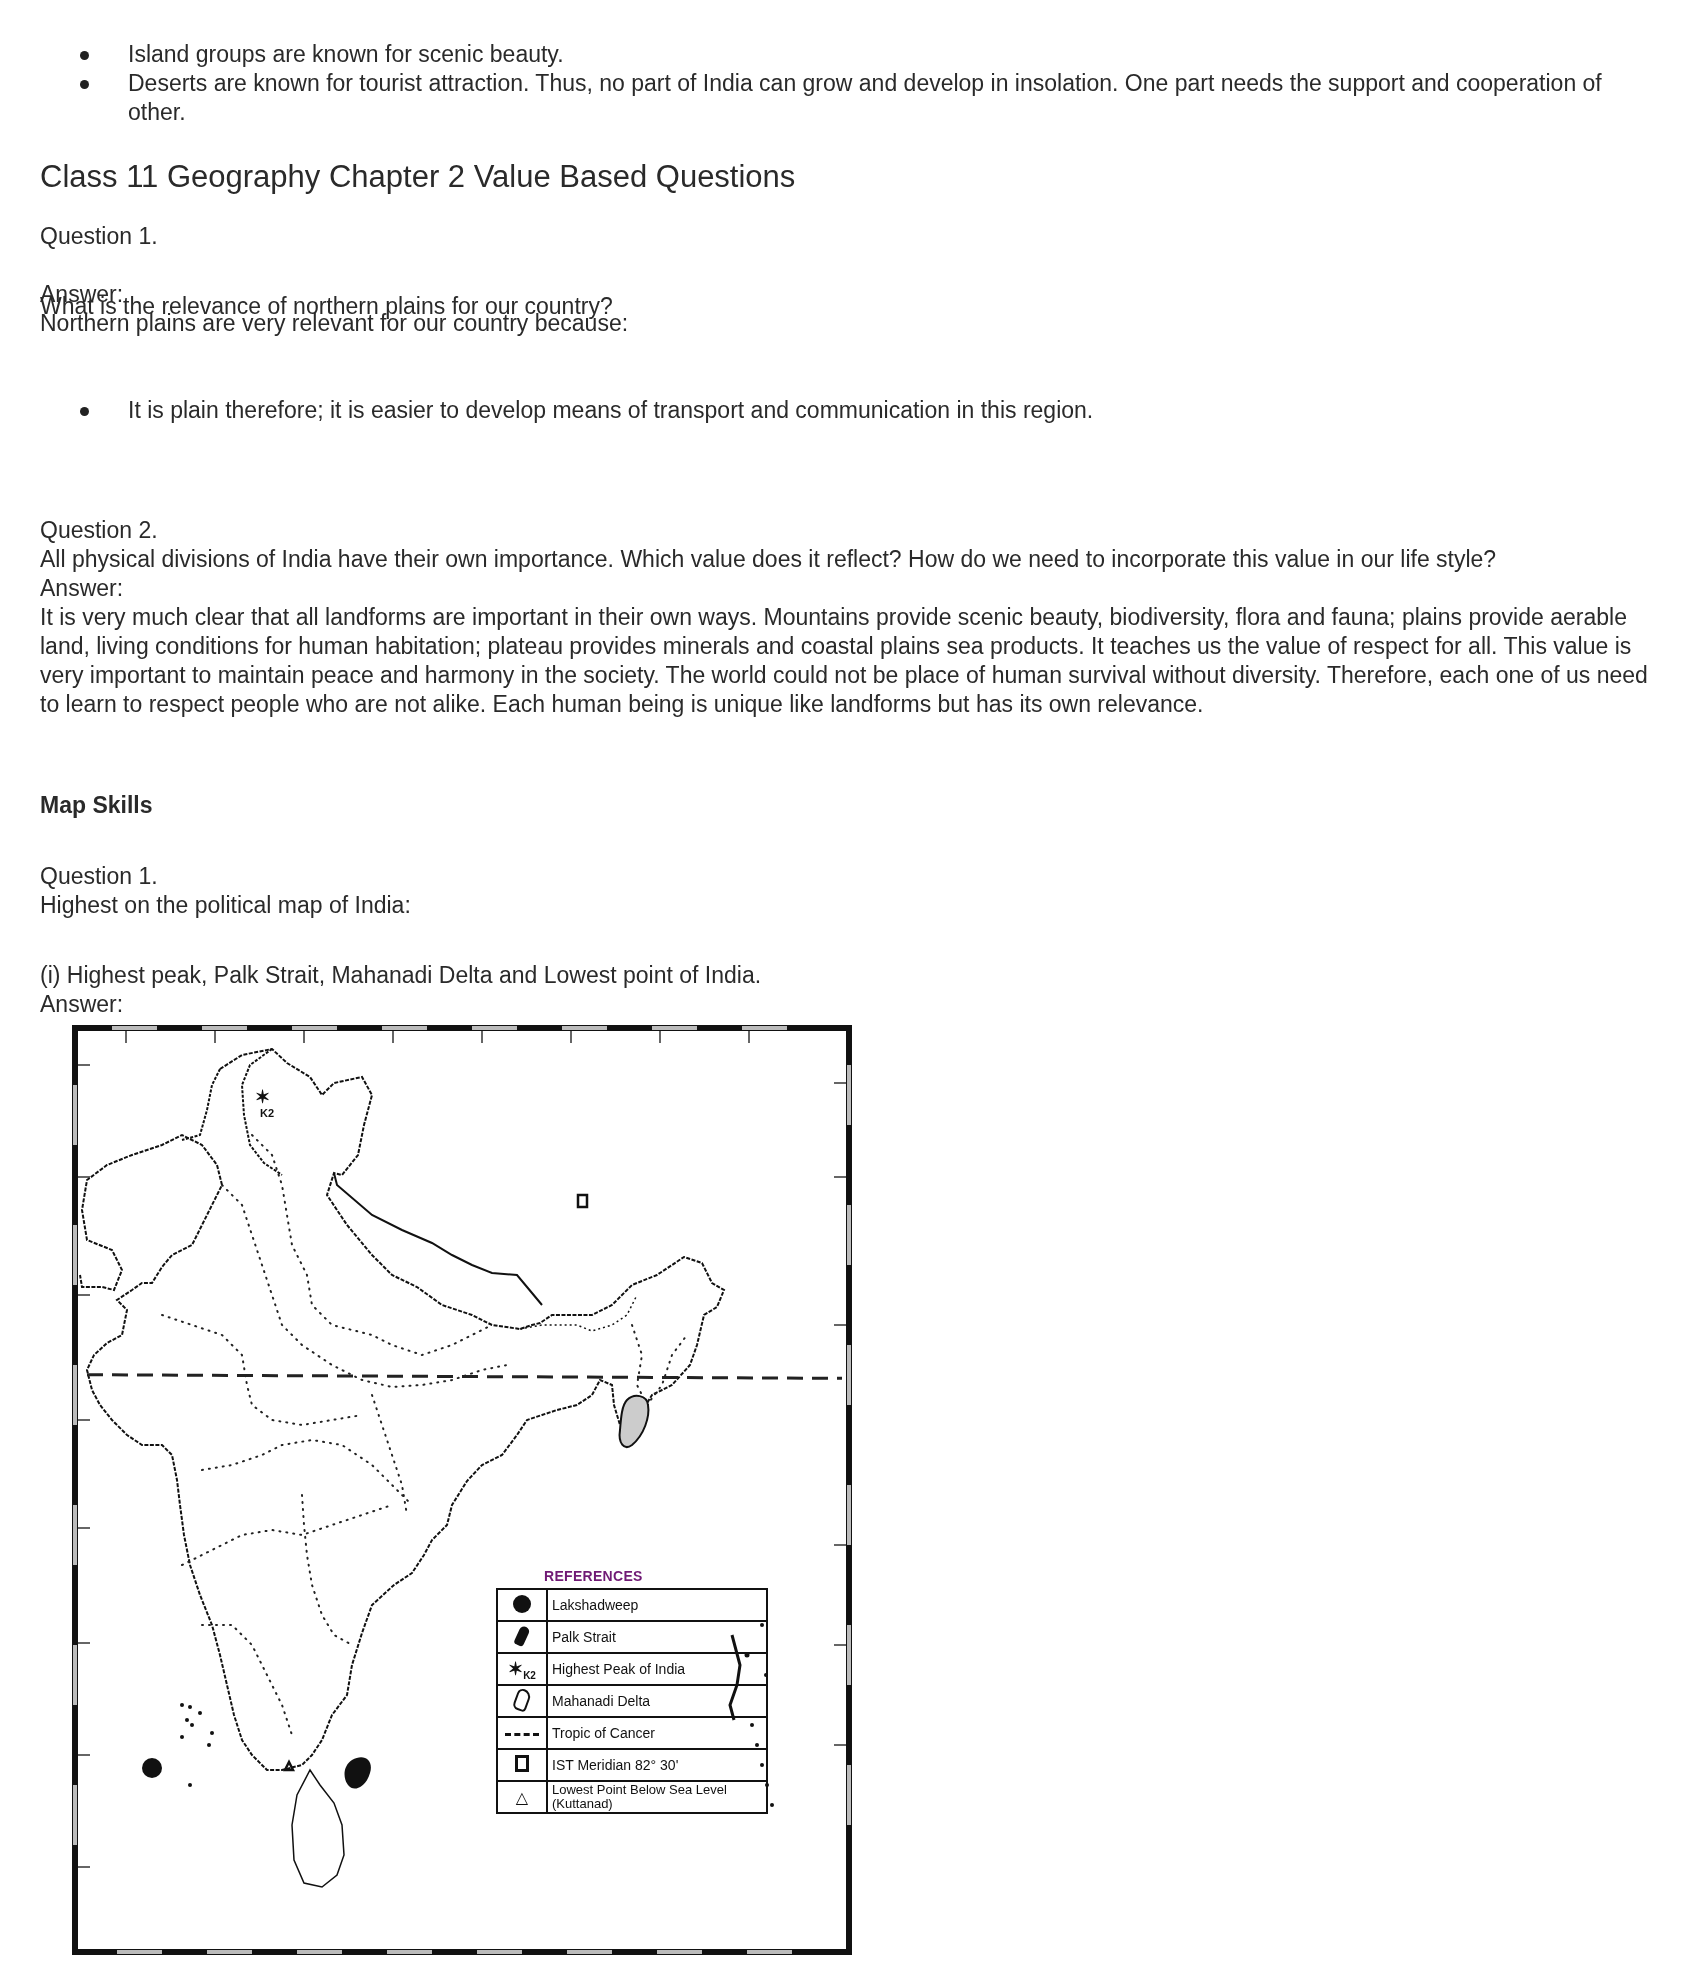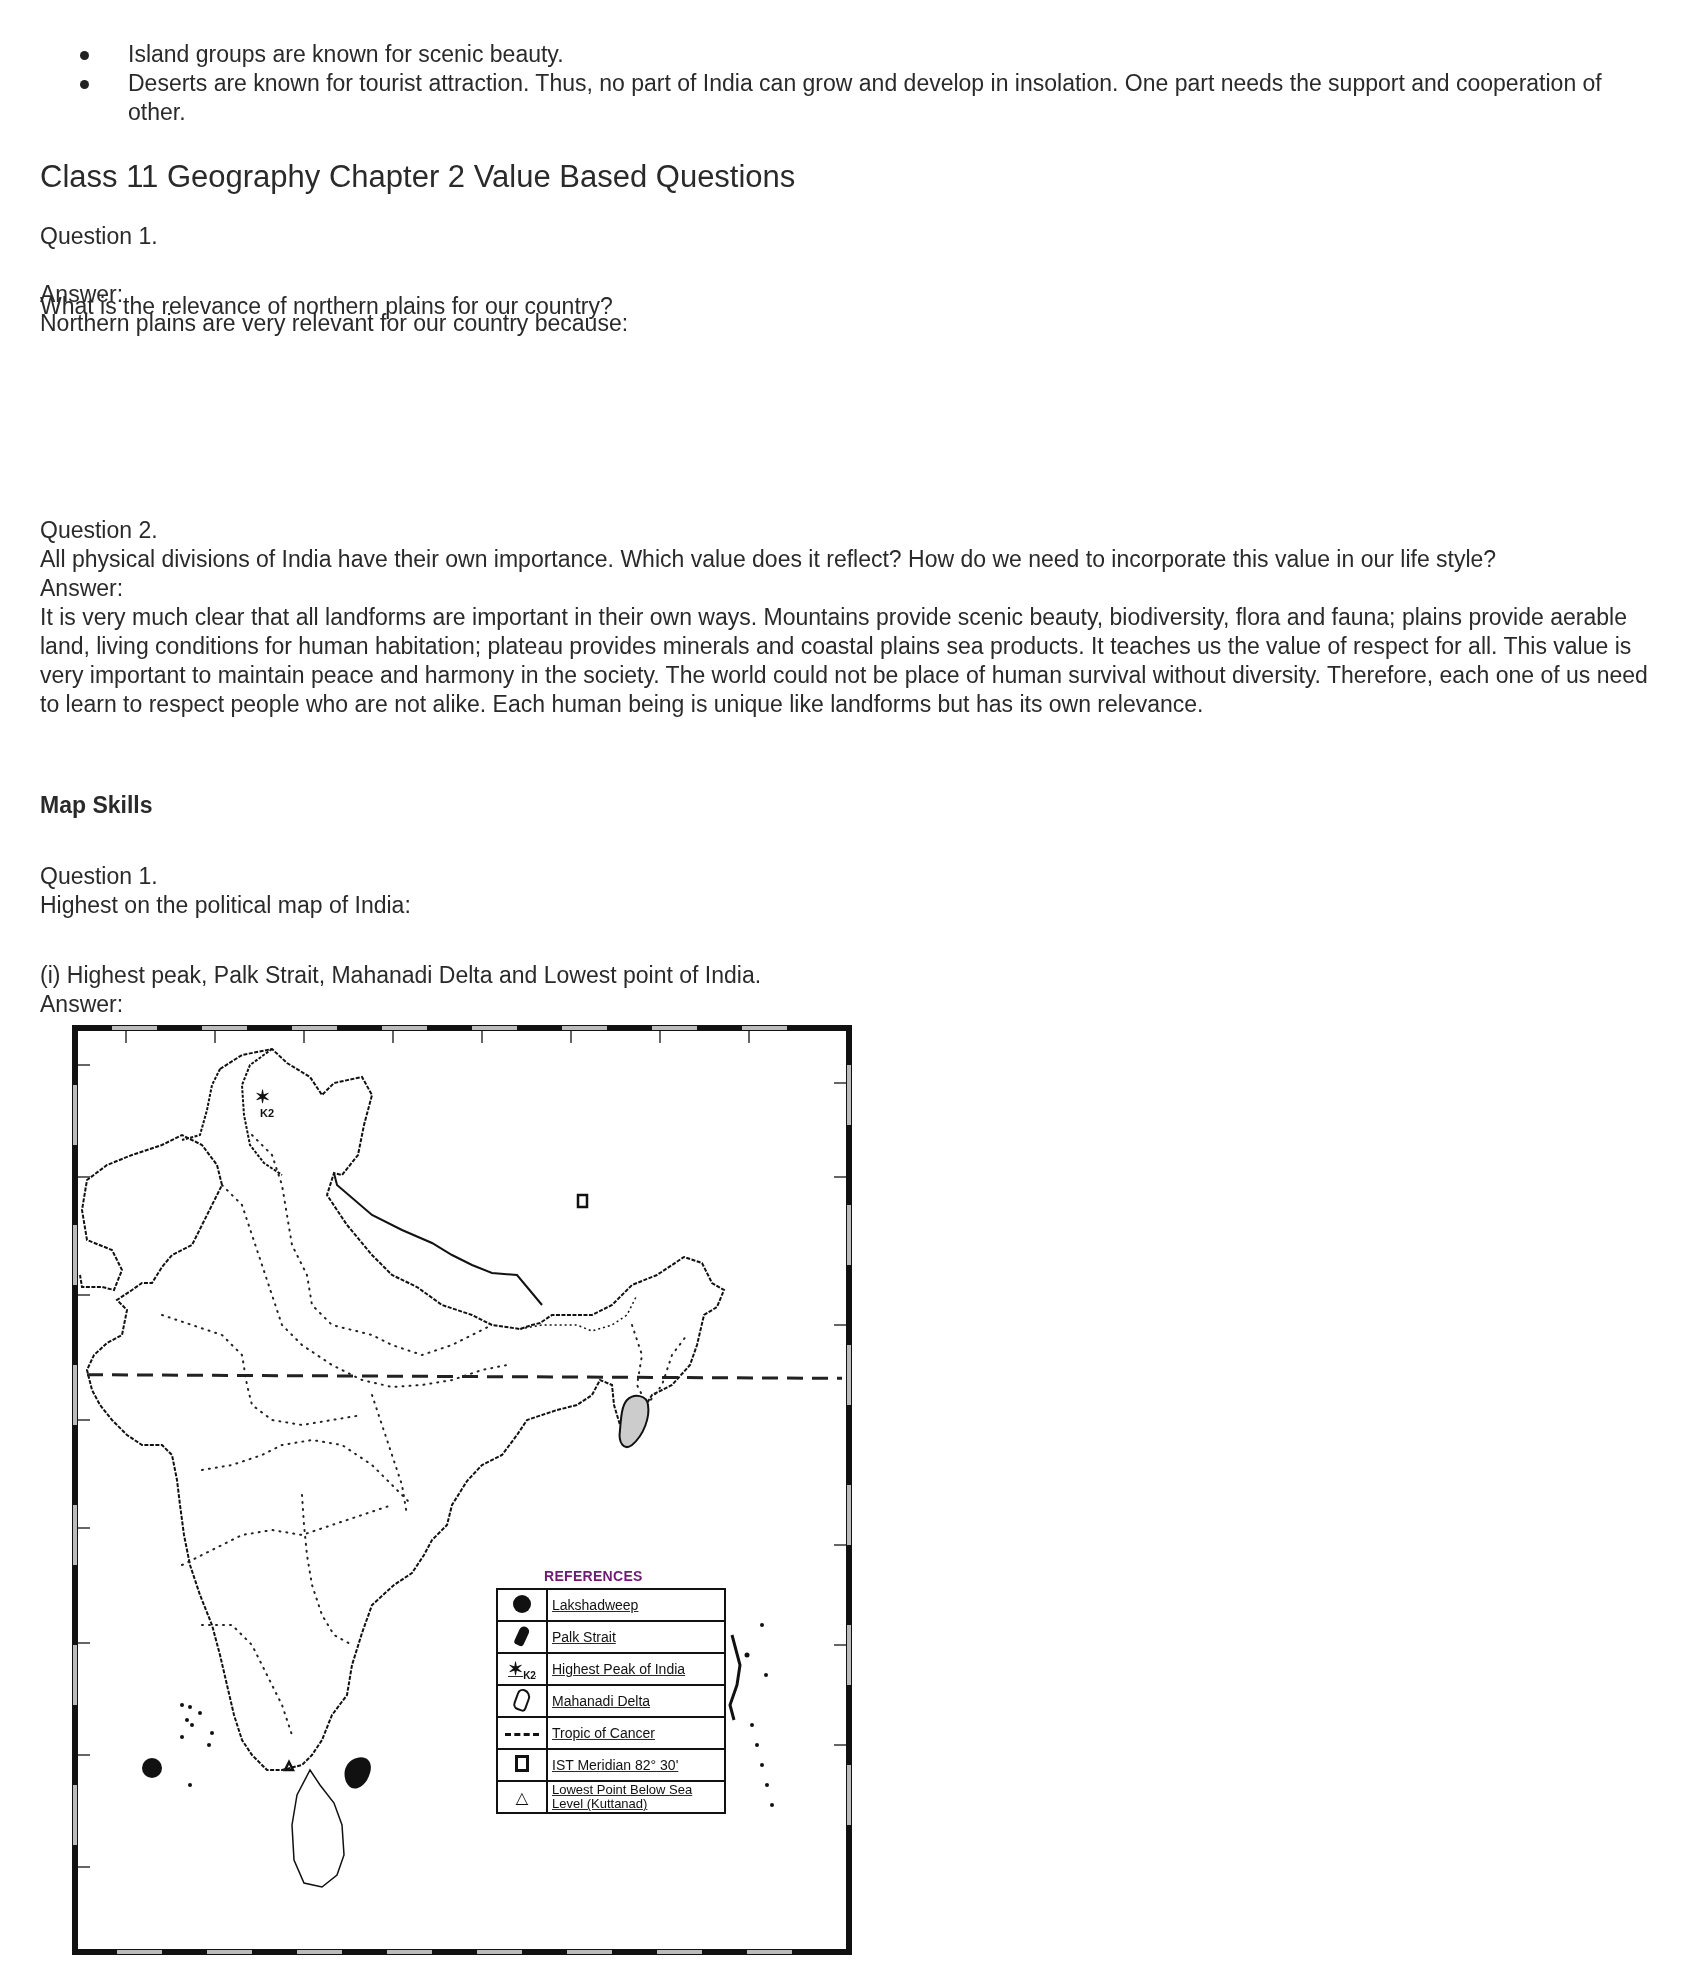--- a/index.html
+++ b/index.html
@@ -22,41 +22,42 @@
   .map {
     position: absolute; left: 72px; top: 1025px; width: 780px; height: 930px;
     box-sizing: border-box; background: #fff;
   }
   .map-frame { position: absolute; inset: 0; }
   .legend {
     position: absolute; left: 424px; top: 543px; width: 230px;
     font-family: "Liberation Sans", sans-serif;
   }
   .legend-title { font-size: 14px; font-weight: bold; letter-spacing: 0.3px; margin-left: 48px; margin-bottom: 4px; color: #701a75; }
-  .legend-table { border-collapse: collapse; width: 230px; text-decoration: underline; }
+  .legend-table { border-collapse: collapse; width: 272px; }
   .legend-table td { border: 2px solid #111; height: 30px; font-size: 14px; color: #111; padding: 0 4px; }
   .legend-table td.sym { width: 48px; text-align: center; padding: 0; }
   .legend-table td.lbl { line-height: 14px; }
 </style>
 </head>
 <body>
 
 <ul class="bullets" style="top:28px;">
   <li>Island groups are known for scenic beauty.</li>
   <li style="width:1500px;">Deserts are known for tourist attraction. Thus, no part of India can grow and develop in insolation. One part needs the support and cooperation of other.</li>
 </ul>
 
 <div class="h2">Class 11 Geography Chapter 2 Value Based Questions</div>
 
 <div class="txt" style="top:222px;">Question 1.</div>
 <div class="txt" style="top:251px;margin-top:41px;">What is the relevance of northern plains for our country?</div>
 <div class="txt" style="top:280px;">Answer:</div>
 <div class="txt" style="top:309px;">Northern plains are very relevant for our country because:</div>
 
 <ul class="bullets" style="top:384px;">
+  <li>It is plain therefore; it is easier to develop means of transport and communication in this region.</li>
 </ul>
 
 <div class="txt" style="top:516px;">Question 2.</div>
 <div class="txt" style="top:545px;">All physical divisions of India have their own importance. Which value does it reflect? How do we need to incorporate this value in our life style?</div>
 <div class="txt" style="top:574px;">Answer:</div>
 <div class="para" style="top:603px;">It is very much clear that all landforms are important in their own ways. Mountains provide scenic beauty, biodiversity, flora and fauna; plains provide aerable land, living conditions for human habitation; plateau provides minerals and coastal plains sea products. It teaches us the value of respect for all. This value is very important to maintain peace and harmony in the society. The world could not be place of human survival without diversity. Therefore, each one of us need to learn to respect people who are not alike. Each human being is unique like landforms but has its own relevance.</div>
 
 <div class="txt bold" style="top:791px;">Map Skills</div>
 <div class="txt" style="top:862px;">Question 1.</div>
 <div class="txt" style="top:891px;">Highest on the political map of India:</div>

